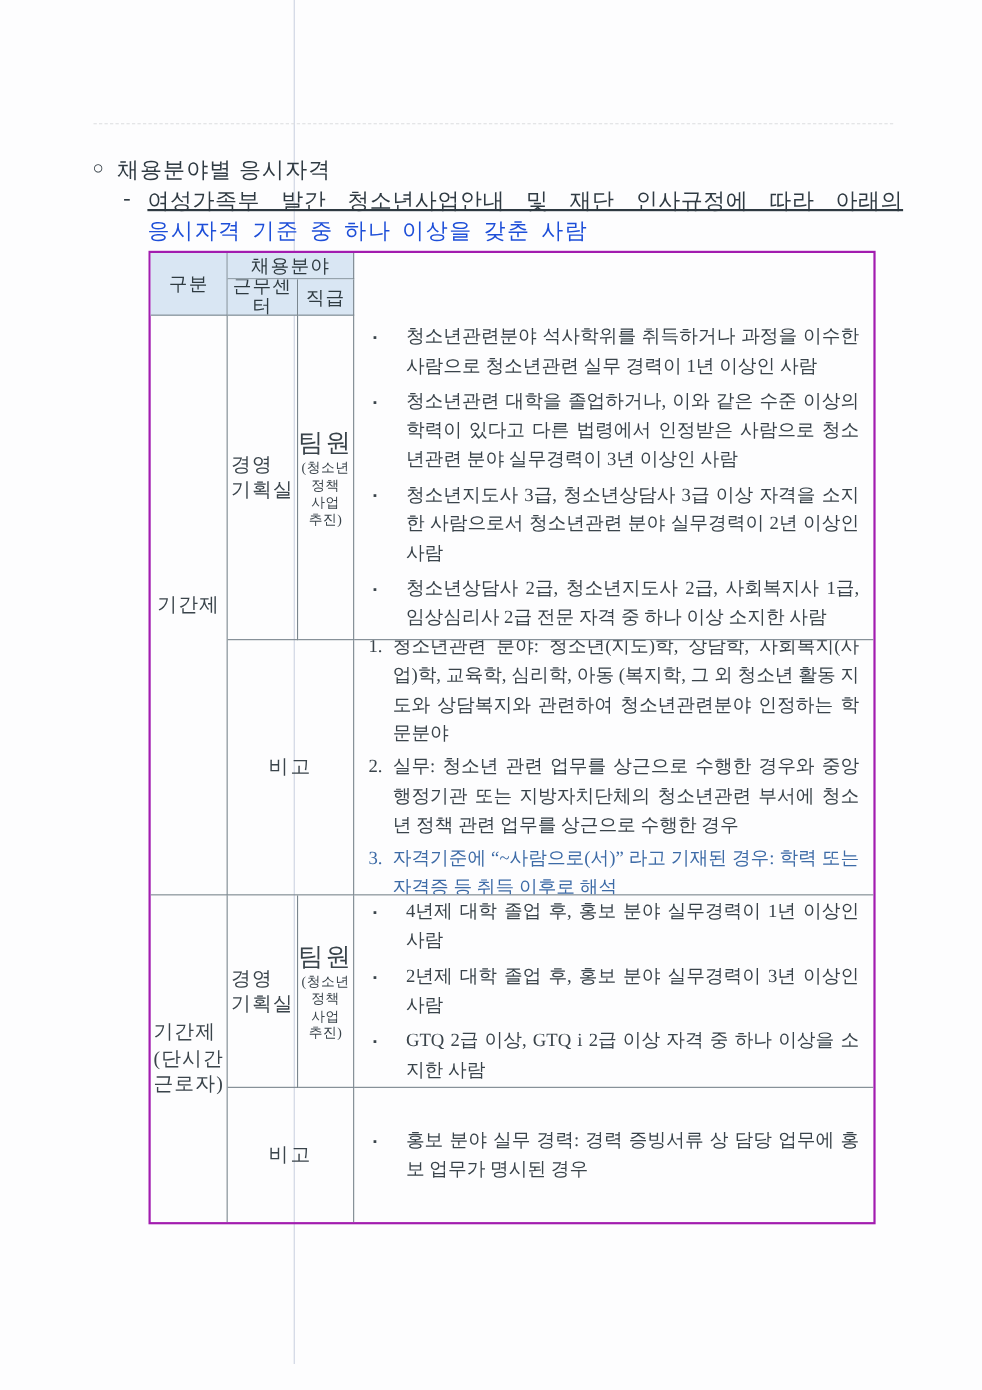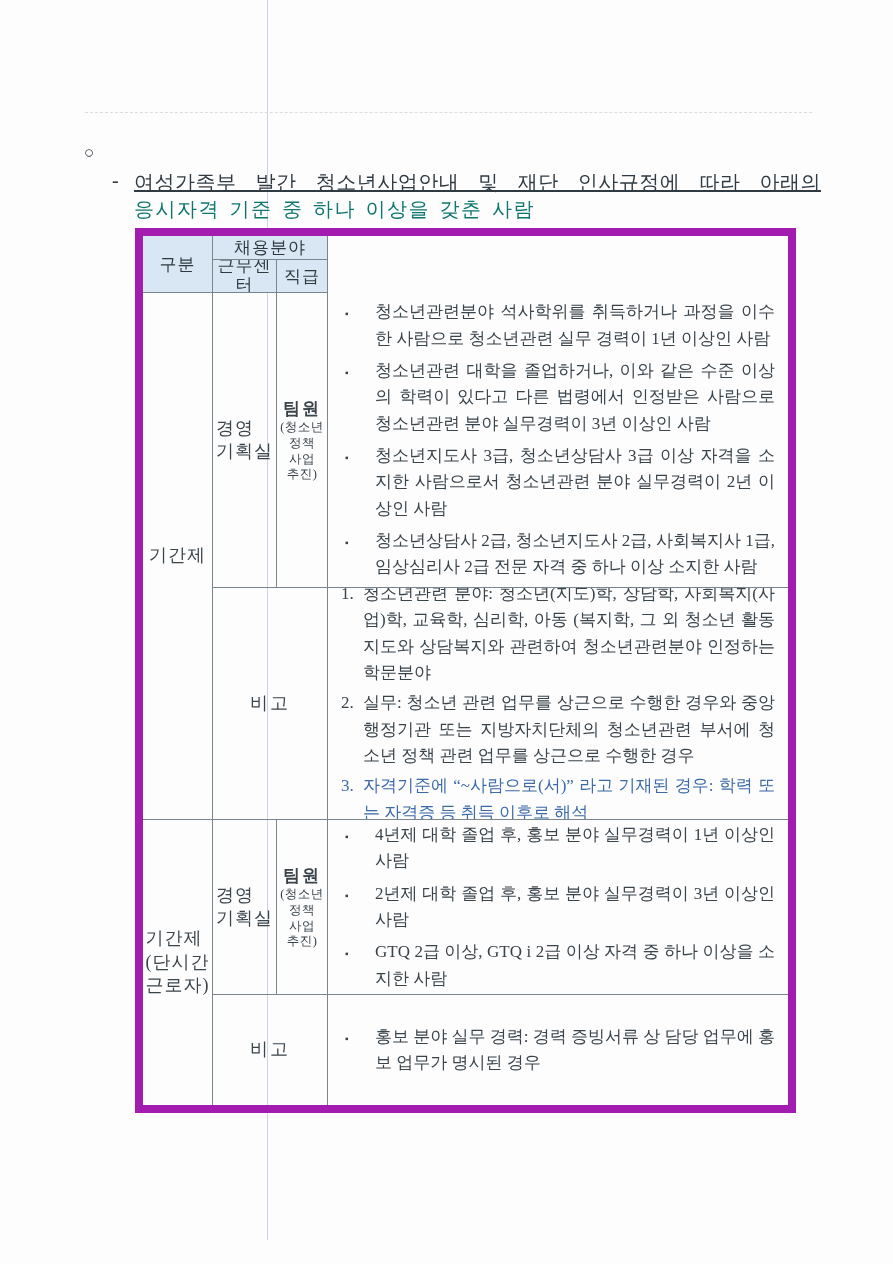--- a/index.html
+++ b/index.html
@@ -15,29 +15,29 @@
   
   .fold-line { position:absolute; left:267px; top:0; width:1px; height:1240px; background:#ccd3e2; }
   .scan-hline { position:absolute; left:85px; top:112px; width:727px; border-top:1px dashed #dcdde0; }
 
   
   .heading-row1 { position:absolute; left:84px; top:141px; display:flex; gap:11px; font-size:20px; letter-spacing:1px; color:#2f3a42; }
   .heading-circle { font-size:17px; padding-top:2px; }
   .heading-row2 { position:absolute; left:112px; top:169px; width:709px; display:flex; font-size:20px; color:#2f3a42; }
   .heading-dash { width:22px; flex:none; }
   .heading-row2-text { flex:1; text-align:justify; text-align-last:justify; letter-spacing:0.5px;text-decoration:underline; }
-  .heading-row3 { position:absolute; left:134px; top:196px; font-size:20px; letter-spacing:1.5px; word-spacing:3px; color:#0f766e; }
+  .heading-row3 { position:absolute; left:134px; top:196px; font-size:20px; letter-spacing:1.5px; word-spacing:3px; color:#1d4ed8; }
 
   
   .qual-table {
     position:absolute; left:135px; top:228px; width:661px; height:885px;
     display:grid;
     grid-template-columns:70px 64px 51px 1fr;
     grid-template-rows:24px 33px 295px 232px 175px auto;
-    border:8px solid #a21caf;
+    border:2px solid #a21caf;
     box-sizing:border-box;
     font-size:17px;
   }
   .cell {
     border-right:1px solid #7a868e;
     border-bottom:1px solid #7a868e;
     box-sizing:border-box;
     display:flex; align-items:center; justify-content:center;
     overflow:hidden;
   }
@@ -62,21 +62,21 @@
   .s2-center{ grid-column:2; grid-row:5; }
   .s2-rank  { grid-column:3; grid-row:5; }
   .s2-crit  { grid-column:4; grid-row:5; }
   .s2-bigo-l{ grid-column:2/4; grid-row:6; }
   .s2-bigo  { grid-column:4; grid-row:6; }
 
   .label-cell { text-align:left; white-space:pre-line; font-size:18px; line-height:1.3; letter-spacing:1px; color:#3a444b; }
   .bigo-label { font-size:18px; letter-spacing:2px; }
 
   .rank-cell { flex-direction:column; text-align:center; }
-  .rank-main { font-size:17px; letter-spacing:2px;font-weight:bold; }
+  .rank-main { font-size:23px; letter-spacing:2px; }
   .rank-sub  { font-size:12.5px; line-height:1.25; white-space:pre-line; letter-spacing:0.5px; }
 
   .crit-cell {
     flex-direction:column; justify-content:center; align-items:stretch;
     padding:10px 13px; line-height:1.55; text-align:left;
   }
   .bullet-item { display:flex; margin:3px 0; }
   .bullet-marker { width:30px; flex:none; font-size:10px; padding-top:7px; padding-left:4px; }
   .bullet-text { flex:1; text-align:justify; }
 
@@ -88,20 +88,21 @@
 </head>
 <body>
 
 <div class="page">
 
   <div class="fold-line"></div>
   <div class="scan-hline"></div>
 
   <div class="heading-row1">
     <span class="heading-circle">○</span>
+    <span>채용분야별 응시자격</span>
   </div>
   <div class="heading-row2">
     <span class="heading-dash">-</span>
     <span class="heading-row2-text">여성가족부 발간 청소년사업안내 및 재단 인사규정에 따라 아래의</span>
   </div>
   <div class="heading-row3">응시자격 기준 중 하나 이상을 갖춘 사람</div>
 
   <div class="qual-table">
 
     <div class="cell hdr c-gubun-h">구분</div>

